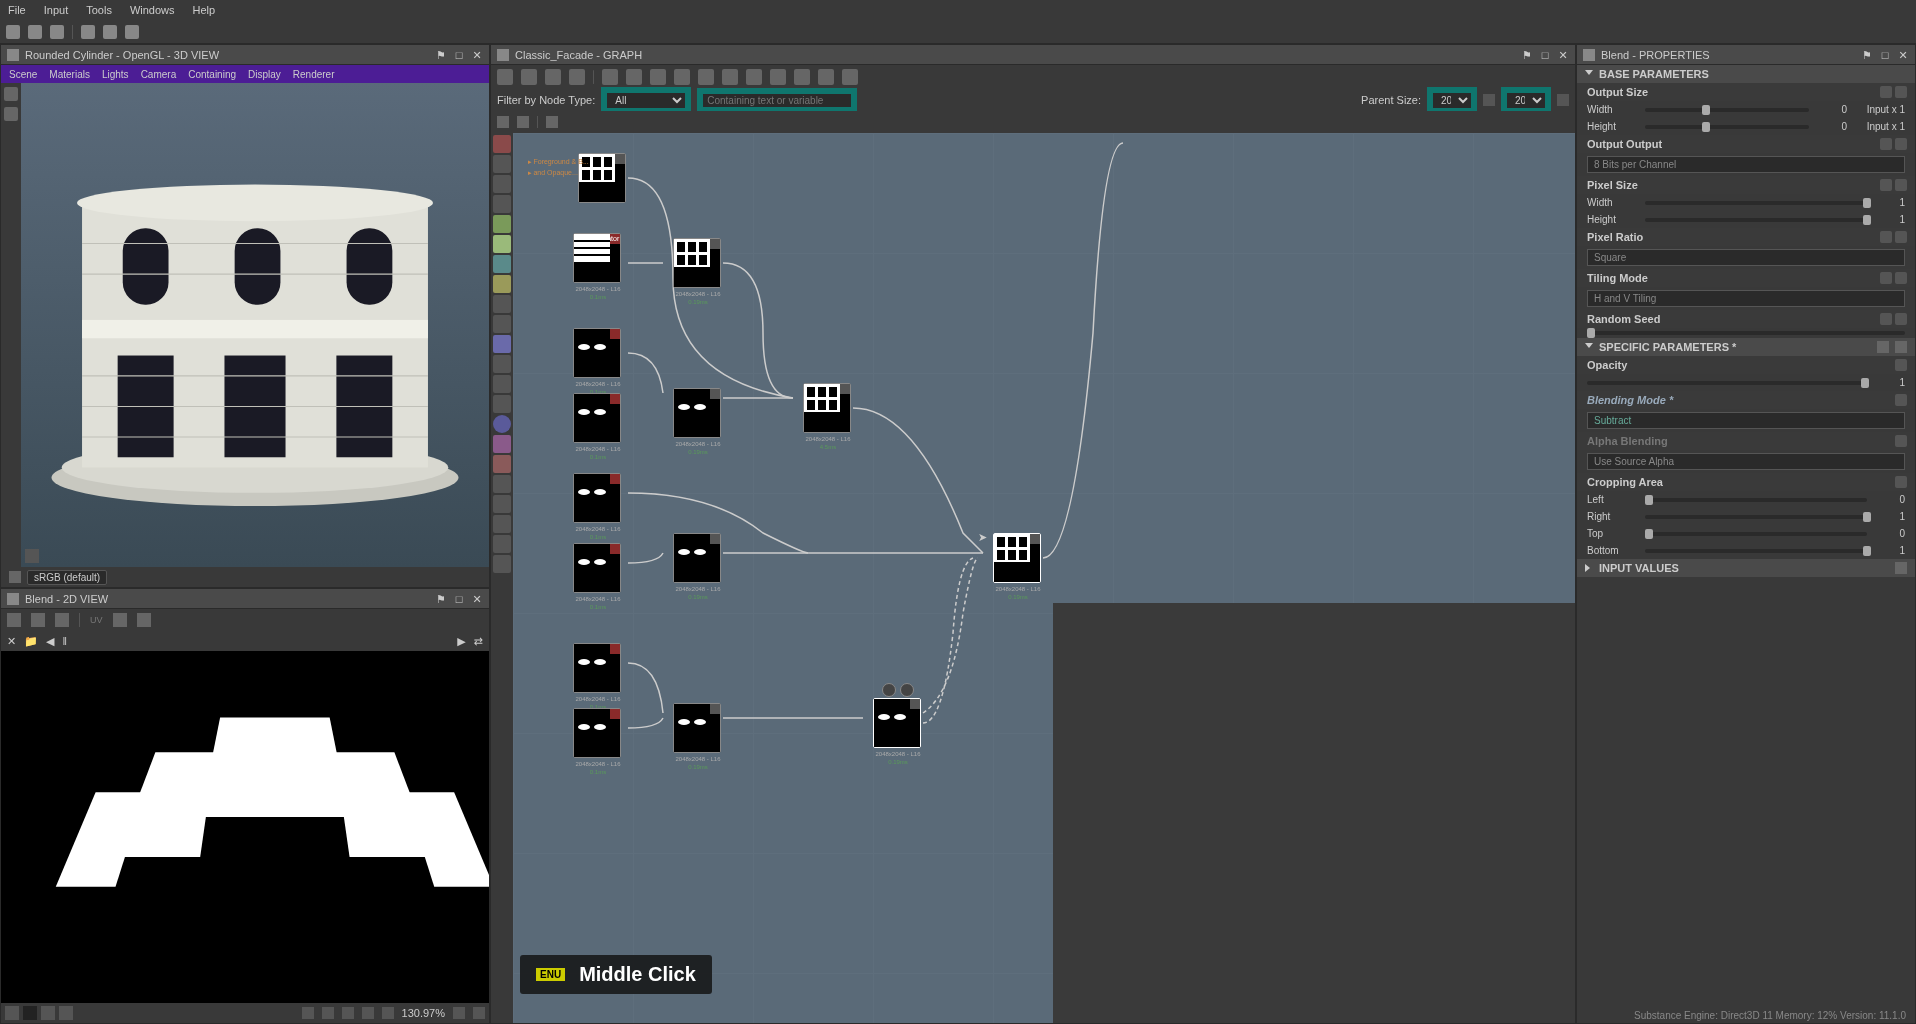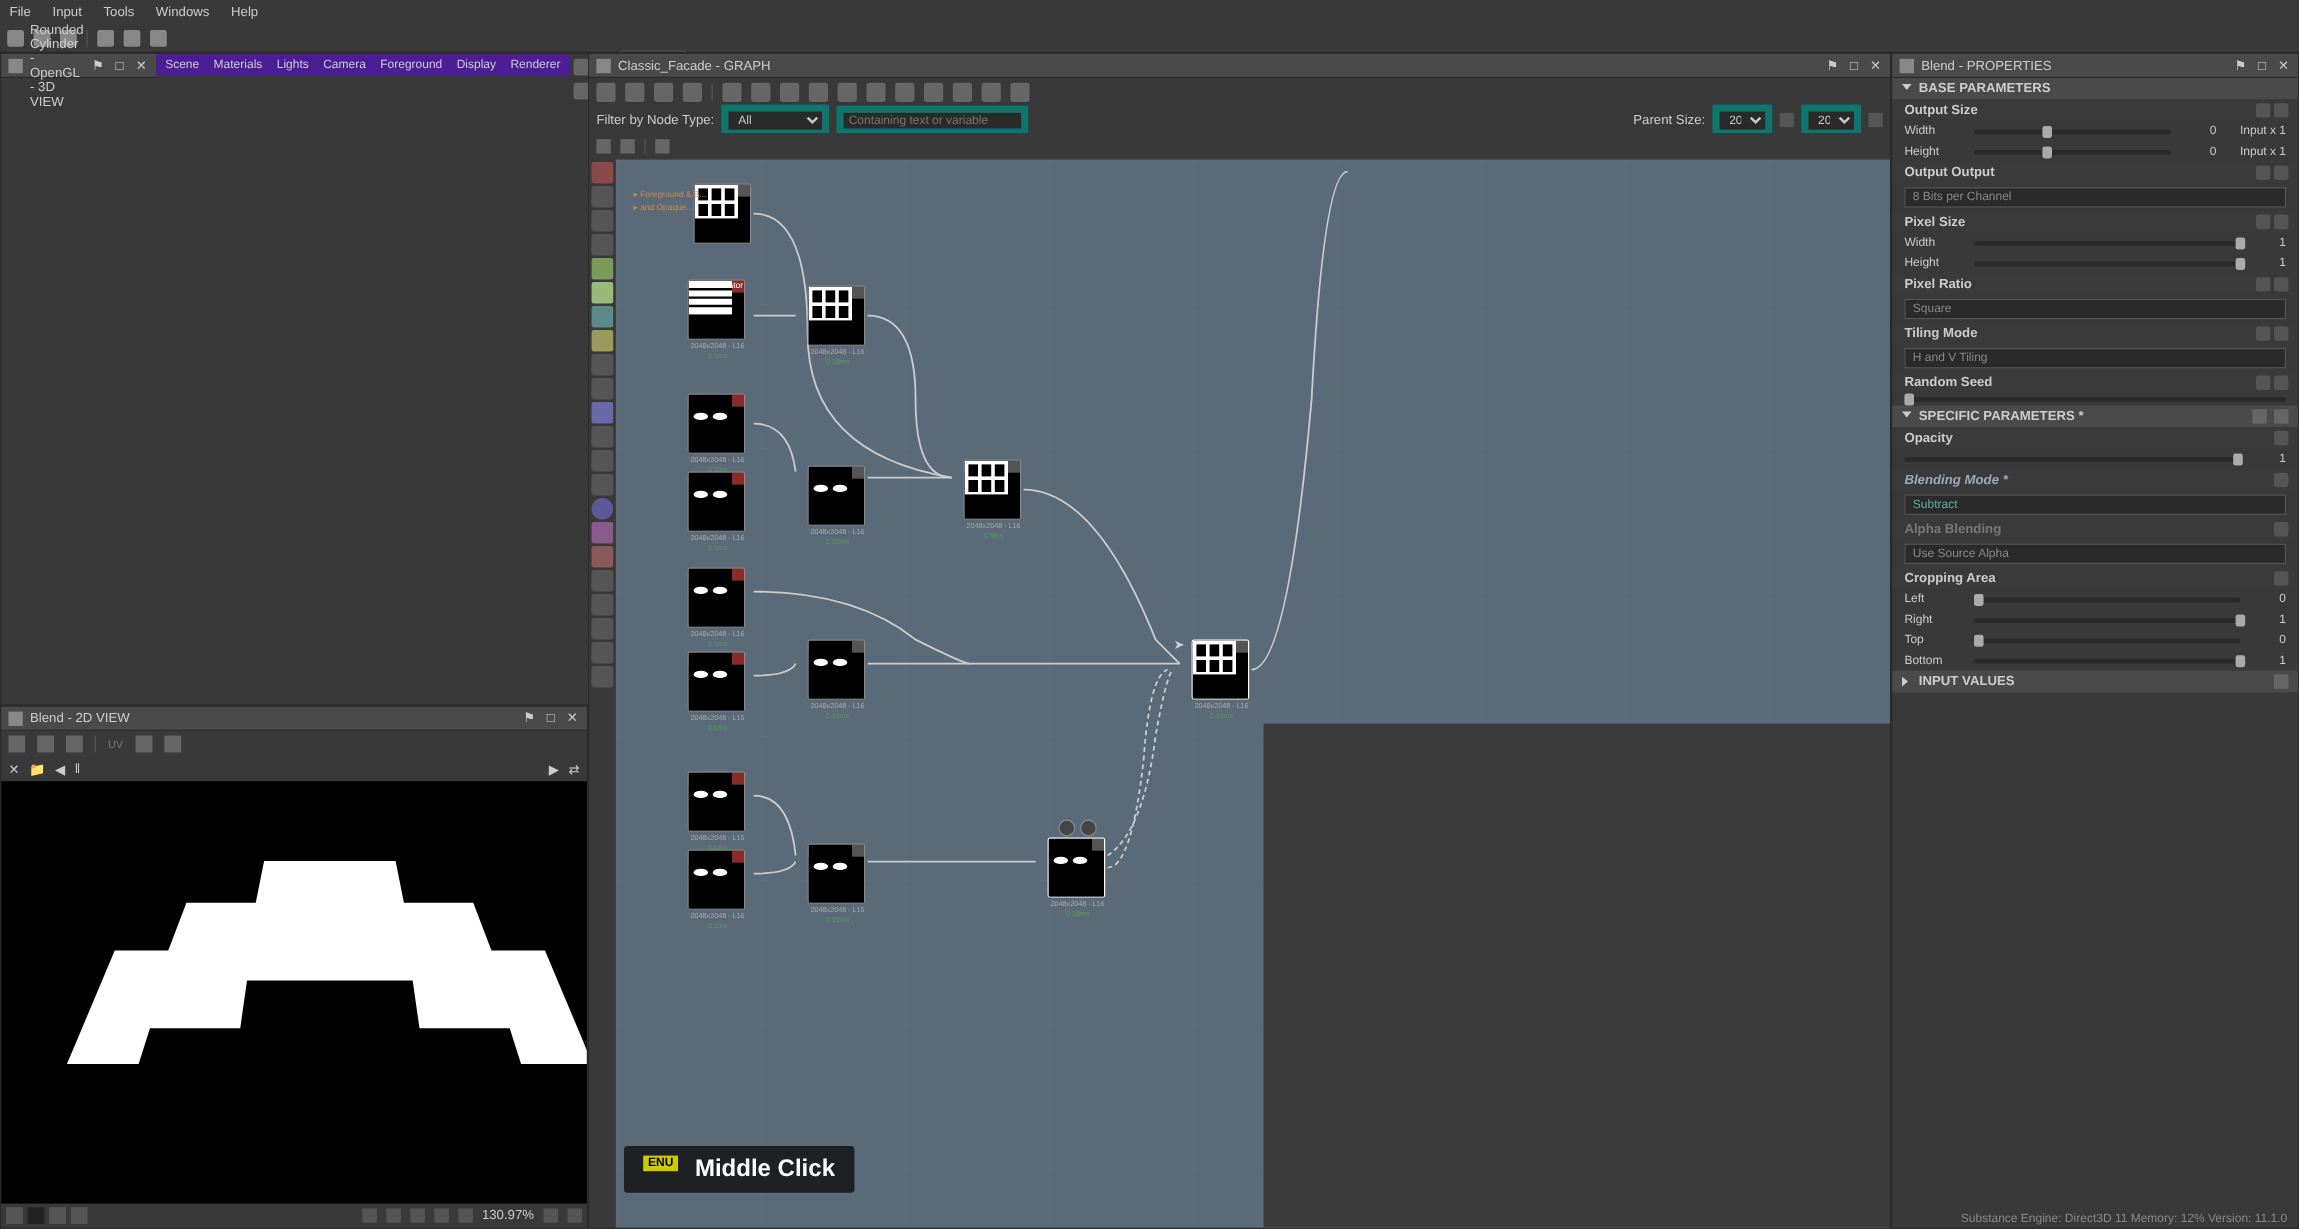--- a/index.html
+++ b/index.html
@@ -8,21 +8,21 @@
 .menu-bar span{cursor:pointer}
 .toolbar{height:24px;background:#393939;display:flex;align-items:center;padding:0 6px;gap:8px;border-bottom:1px solid #2a2a2a}
 .toolbar-icon{width:14px;height:14px;background:#888;border-radius:2px}
 .main{display:flex;height:calc(100% - 44px)}
 .left-col{width:490px;display:flex;flex-direction:column}
 .right-col{flex:1;display:flex}
 .panel-header{height:20px;background:#4a4a4a;display:flex;align-items:center;padding:0 6px;gap:6px;border-bottom:1px solid #2a2a2a}
 .panel-header .title{flex:1;font-size:11px}
 .panel-header .icon{width:12px;height:12px;background:#888}
 .panel-header .close{width:12px;height:12px;cursor:pointer;color:#ccc;text-align:center;line-height:12px}
-.view3d{height:544px;display:flex;flex-direction:row;border:1px solid #2a2a2a}
+.view3d{height:544px;display:flex;flex-direction:column;border:1px solid #2a2a2a}
 .view3d-tabs{height:18px;background:#4c1d95;display:flex;align-items:center;gap:12px;padding:0 8px}
 .view3d-tabs span{font-size:10px;cursor:pointer}
 .view3d-body{flex:1;display:flex;background:#1a1a1a}
 .view3d-sidebar{width:20px;background:#393939;display:flex;flex-direction:column;gap:6px;padding:4px 0;align-items:center}
 .view3d-sidebar div{width:14px;height:14px;background:#666;border-radius:2px}
 .view3d-canvas{flex:1;background:linear-gradient(180deg,#5a6a7a 0%,#3a4a55 100%);position:relative;overflow:hidden}
 .view3d-footer{height:20px;background:#393939;display:flex;align-items:center;padding:0 8px;gap:6px}
 .dropdown{background:#2a2a2a;border:1px solid #555;padding:1px 6px;border-radius:2px;font-size:10px}
 .view2d{flex:1;display:flex;flex-direction:column;border:1px solid #2a2a2a}
 .view2d-toolbar{height:22px;background:#393939;display:flex;align-items:center;gap:10px;padding:0 6px}
@@ -59,21 +59,21 @@
 .props-row{padding:3px 10px;display:flex;align-items:center;gap:8px;position:relative}
 .props-row.header{background:#3a3a3a;font-weight:bold}
 .props-label{width:50px;font-size:10px}
 .slider{flex:1;height:4px;background:#2a2a2a;position:relative;border-radius:2px}
 .slider-thumb{position:absolute;width:8px;height:10px;background:#aaa;top:-3px;border-radius:2px}
 .props-val{width:30px;text-align:right;font-size:10px}
 .props-extra{width:50px;text-align:right;font-size:10px}
 .props-select{background:#2a2a2a;border:1px solid #555;padding:2px 6px;font-size:10px;flex:1;color:#888}
 .props-icons{position:absolute;right:8px;display:flex;gap:3px}
 .props-icons div{width:12px;height:12px;background:#555;border-radius:2px}
-.keypress{position:absolute;bottom:30px;left:520px;background:rgba(20,20,20,0.85);padding:8px 16px;display:flex;align-items:flex-start;gap:14px;border-radius:3px}
+.keypress{position:absolute;bottom:30px;left:520px;background:rgba(20,20,20,0.85);padding:8px 16px;display:flex;align-items:center;gap:14px;border-radius:3px}
 .keypress .mod{background:#cccc00;color:#000;padding:1px 4px;font-size:10px;font-weight:bold}
 .keypress .action{font-size:20px;color:#fff;font-weight:bold}
 .status-bar{position:absolute;bottom:0;right:0;height:16px;padding:2px 10px;font-size:10px;color:#888}
 svg{position:absolute;inset:0;width:100%;height:100%;pointer-events:none}
 </style>
 </head>
 <body>
 
 <div class="menu-bar">
   <span>File</span>
@@ -101,21 +101,21 @@
         <div class="title">Rounded Cylinder - OpenGL - 3D VIEW</div>
         <div class="close">⚑</div>
         <div class="close">□</div>
         <div class="close">✕</div>
       </div>
       <div class="view3d-tabs">
         <span>Scene</span>
         <span>Materials</span>
         <span>Lights</span>
         <span>Camera</span>
-        <span>Foreground</span>
+        <span>Containing</span>
         <span>Display</span>
         <span>Renderer</span>
       </div>
       <div class="view3d-body">
         <div class="view3d-sidebar">
           <div></div>
           <div></div>
         </div>
         <div class="view3d-canvas">
           <svg viewBox="0 0 460 360">

